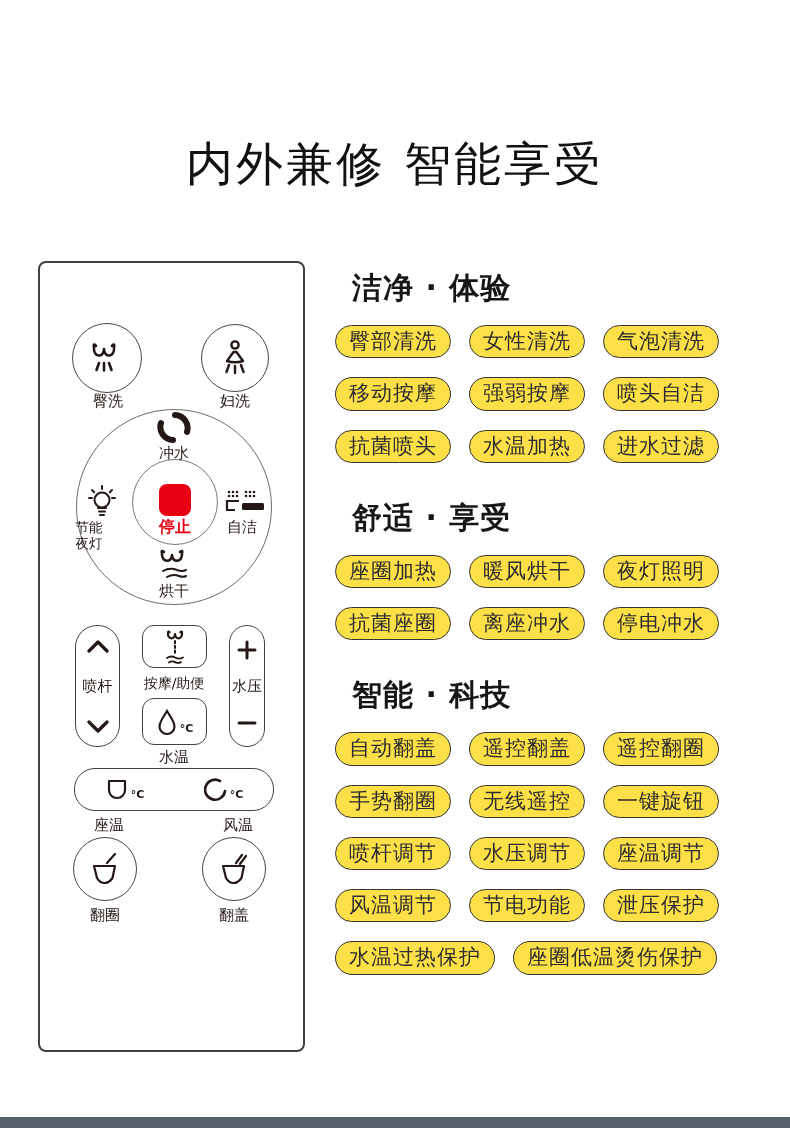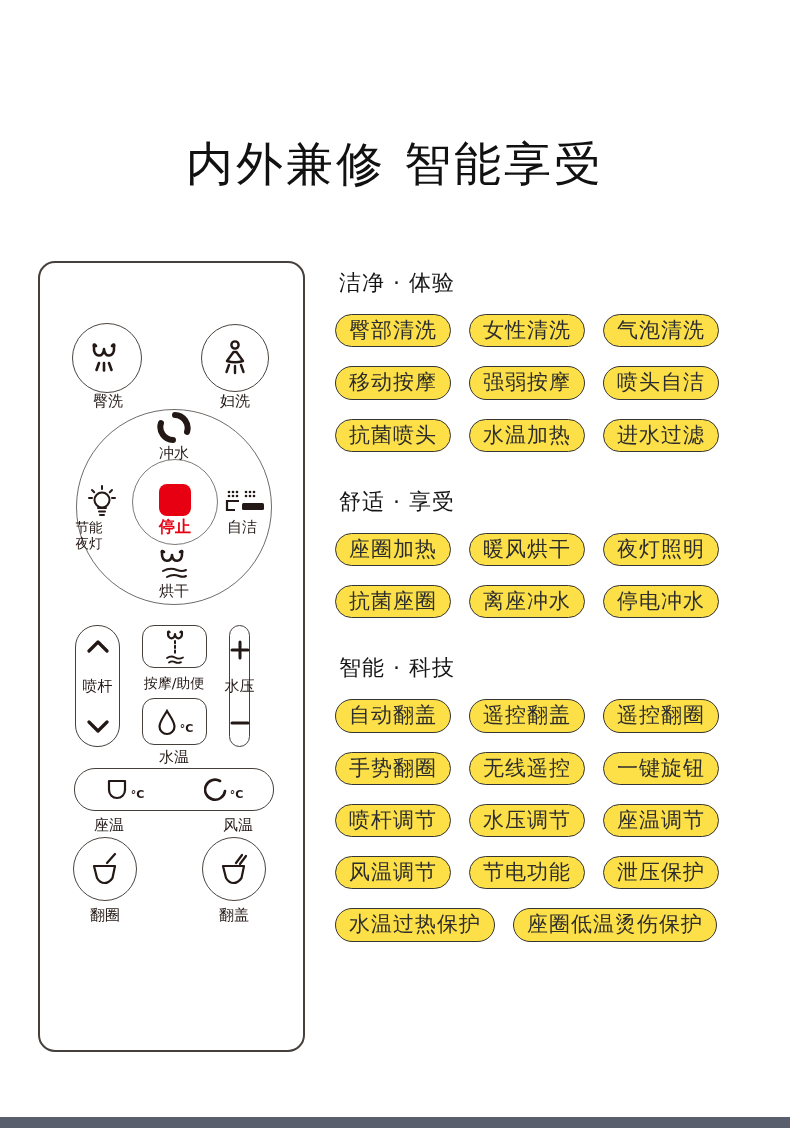--- a/index.html
+++ b/index.html
@@ -4,42 +4,42 @@
 <style>
   html,body{margin:0;padding:0;background:#fff;}
   .page{position:relative;width:790px;height:1128px;background:#ffffff;overflow:hidden;
         font-family:"DejaVu Sans","Liberation Sans",sans-serif;color:#231815;}
   .abs{position:absolute;}
   
   .main-title{position:absolute;left:0;top:102px;width:100%;text-align:center;
               font-size:47px;font-weight:normal;color:#111;letter-spacing:3px;}
   
   .remote{position:absolute;left:38px;top:261px;width:267px;height:791px;
-          border:2px solid #46403c;border-radius:17px;box-sizing:border-box;background:#fff;}
+          border:2px solid #46403c;border-radius:8px;box-sizing:border-box;background:#fff;}
   .circle-btn{position:absolute;border:1.5px solid #4a443f;border-radius:50%;
               display:flex;align-items:center;justify-content:center;box-sizing:border-box;background:#fff;}
   .dial{position:absolute;left:36px;top:146px;width:196px;height:196px;border:1px solid #6f6b68;
         border-radius:50%;box-sizing:border-box;}
   .inner-circle{position:absolute;left:92px;top:196px;width:86px;height:86px;border:1px solid #7d7976;
         border-radius:50%;box-sizing:border-box;background:#fff;}
   .stop-btn{position:absolute;left:119px;top:221px;width:32px;height:32px;border-radius:8px;}
   .lbl{position:absolute;text-align:center;color:#231815;font-size:15px;line-height:1.1;white-space:nowrap;}
   .lbl.small{font-size:13.5px;line-height:16px;white-space:normal;}
   .lbl.red{color:#e60012;font-weight:bold;font-size:16px;}
   .rect-btn{position:absolute;border:1.5px solid #46403c;box-sizing:border-box;background:#fff;
             display:flex;align-items:center;justify-content:center;}
   .tall-col{border-radius:22px;flex-direction:column;justify-content:space-between;padding:14px 0 13px;}
   .temp-pill{position:absolute;left:34px;top:505px;width:200px;height:43px;border:1.5px solid #46403c;
              border-radius:21px;box-sizing:border-box;display:flex;align-items:center;justify-content:space-around;background:#fff;}
   .icon-group{display:flex;align-items:flex-end;gap:2px;}
   .celsius{font-size:11px;font-weight:bold;color:#231815;line-height:1;padding-bottom:2px;}
   
   .features{position:absolute;left:335px;top:268px;width:430px;}
   .feature-section{margin-bottom:35px;}
-  .sec-title{font-size:22px;font-weight:normal;color:#161616;margin:0 4px 16px;letter-spacing:1px;}
+  .sec-title{font-size:30px;font-weight:bold;color:#161616;margin:0 17px 16px;letter-spacing:1px;}
   .pills{display:flex;flex-wrap:wrap;column-gap:18px;row-gap:19px;}
   .pill{border:1.5px solid #353535;border-radius:17px;padding:2px 13px 3px;font-size:21px;
         color:#2d2d2d;letter-spacing:1px;line-height:1.25;white-space:nowrap;background:#fde047;}
   .bottom-bar{position:absolute;left:0;top:1117px;width:790px;height:11px;}
   svg{display:block;}
 </style>
 </head>
 <body>
 
 <div class="page">
@@ -163,21 +163,21 @@
         <span>
           <svg width="22" height="28" viewBox="0 0 22 28" fill="none" stroke="#231815" stroke-width="2.2">
             <path d="M11,3 C8.5,7.5 3.5,13.5 3.5,18.5 a7.5,7.5 0 0 0 15,0 C18.5,13.5 13.5,7.5 11,3 Z"></path>
           </svg>
         </span>
         <span class="celsius">°C</span>
       </span>
     </div>
     <div class="lbl" style="left:104px;top:486px;width:60px;">水温</div>
 
-    <div class="rect-btn tall-col" style="left:189px;top:362px;width:21px;height:122px;">
+    <div class="rect-btn tall-col" style="left:189px;top:362px;width:36px;height:122px;">
       <span>
         <svg width="20" height="20" viewBox="0 0 20 20" stroke="#231815" stroke-width="3" stroke-linecap="round">
             <path d="M10,2 V18 M2,10 H18"></path>
           </svg>
       </span>
       <span class="lbl" style="position:static;">水压</span>
       <span>
         <svg width="20" height="20" viewBox="0 0 20 20" stroke="#231815" stroke-width="3" stroke-linecap="round">
             <path d="M2,10 H18"></path>
           </svg>

